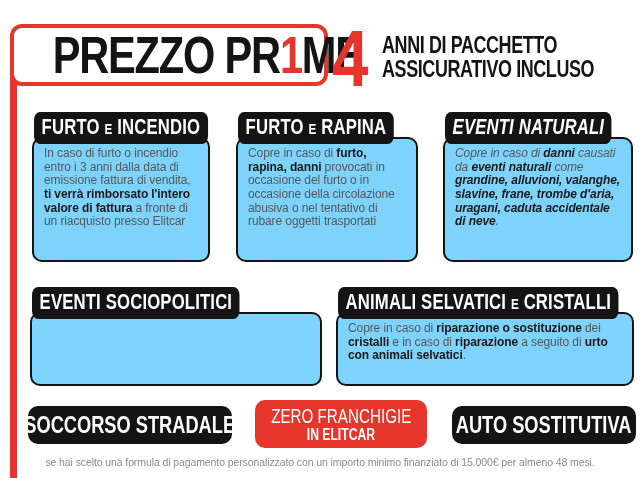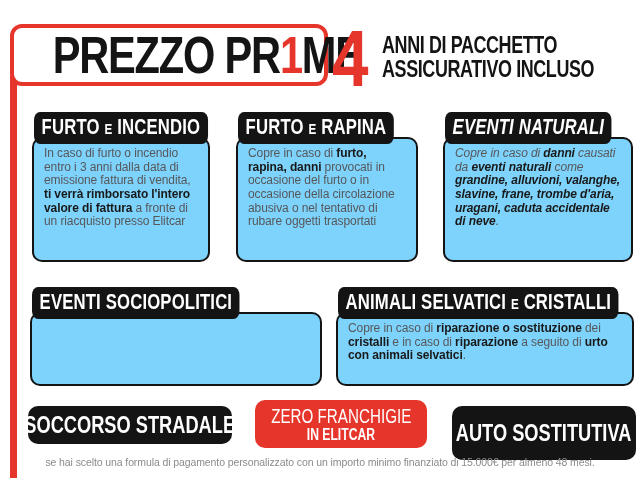--- a/index.html
+++ b/index.html
@@ -54,21 +54,21 @@
   .c3{left:443px;top:137px;width:190px;min-height:125px;font-style:italic;}
   .c4{left:30px;top:312px;width:292px;min-height:74px;}
   .c5{left:336px;top:312px;width:298px;min-height:74px;}
 
   
   .badge{
     position:absolute;background:var(--black);color:#fff;border-radius:10px;
     display:flex;align-items:center;justify-content:center;font-weight:bold;z-index:1;
   }
   .badge-left{left:28px;top:406px;width:204px;height:38px;font-size:24px;}
-  .badge-right{left:452px;top:406px;width:184px;height:54px;font-size:24px;}
+  .badge-right{left:452px;top:406px;width:184px;height:38px;font-size:24px;}
   .badge-center{
     left:255px;top:400px;width:172px;height:48px;background:var(--red);
     flex-direction:column;gap:0;
   }
   .badge-center .l1{font-size:20px;line-height:21px;font-weight:normal;}
   .badge-center .l2{font-size:16px;line-height:15px;font-weight:bold;}
 
   
   .footer{
     position:absolute;left:0;right:0;top:456px;text-align:center;

